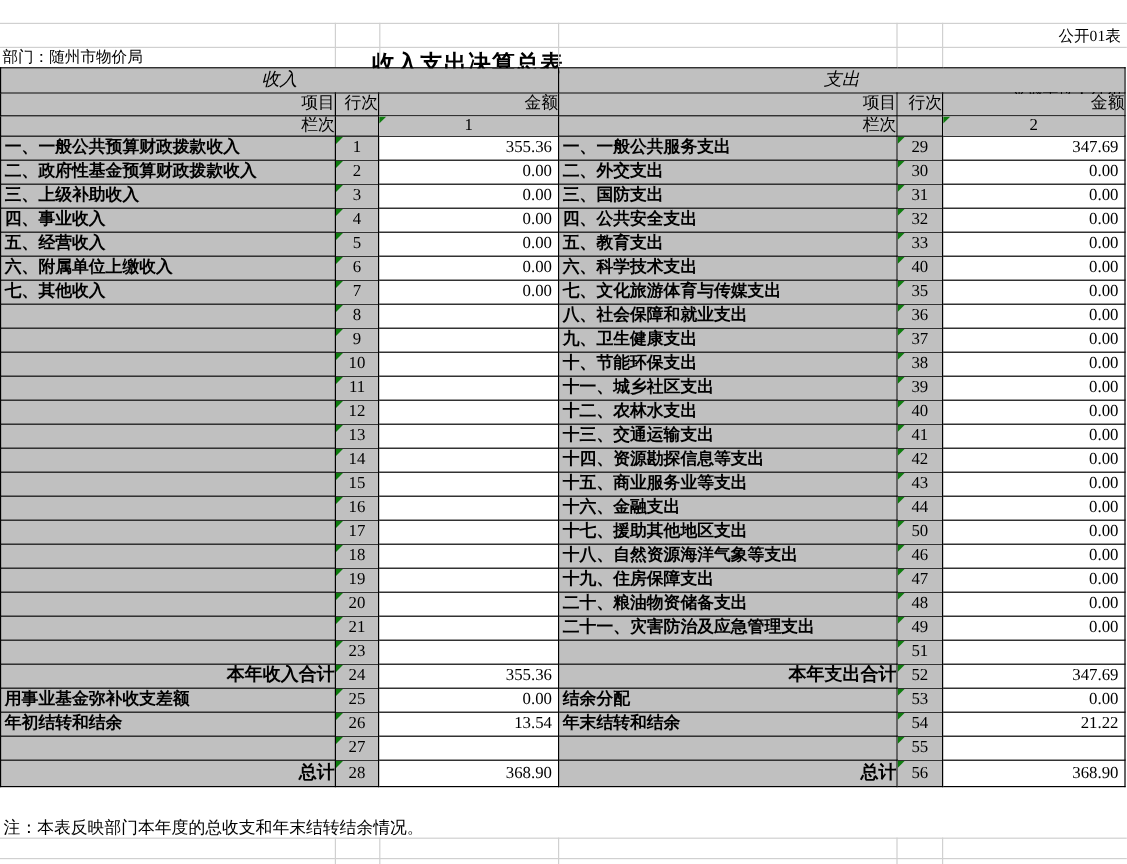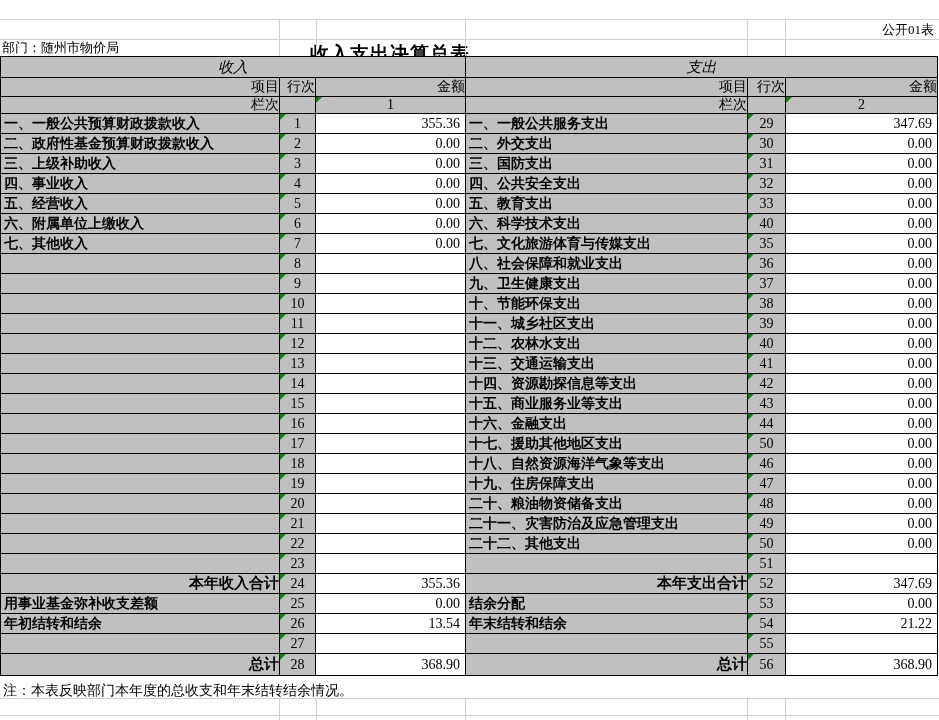--- a/index.html
+++ b/index.html
@@ -267,28 +267,20 @@
       <tr class="data">
         <td class="gray item"></td>
         <td class="gray line"><span class="tri"></span><span>21</span></td>
         <td class="amount"></td>
         <td class="gray item">二十一、灾害防治及应急管理支出</td>
         <td class="gray line"><span class="tri"></span><span>49</span></td>
         <td class="amount">0.00</td>
       </tr>
       <tr class="data">
         <td class="gray item"></td>
-        <td class="gray line"><span class="tri"></span><span>22</span></td>
-        <td class="amount"></td>
-        <td class="gray item">二十二、其他支出</td>
-        <td class="gray line"><span class="tri"></span><span>50</span></td>
-        <td class="amount">0.00</td>
-      </tr>
-      <tr class="data">
-        <td class="gray item"></td>
         <td class="gray line"><span class="tri"></span><span>23</span></td>
         <td class="amount"></td>
         <td class="gray item"></td>
         <td class="gray line"><span class="tri"></span><span>51</span></td>
         <td class="amount"></td>
       </tr>
       <tr class="data">
         <td class="gray item emph">本年收入合计</td>
         <td class="gray line"><span class="tri"></span><span>24</span></td>
         <td class="amount">355.36</td>

